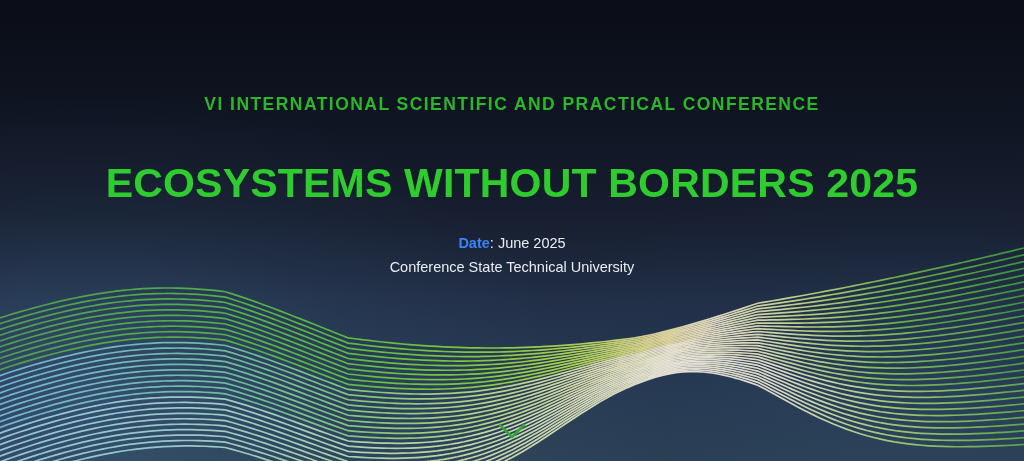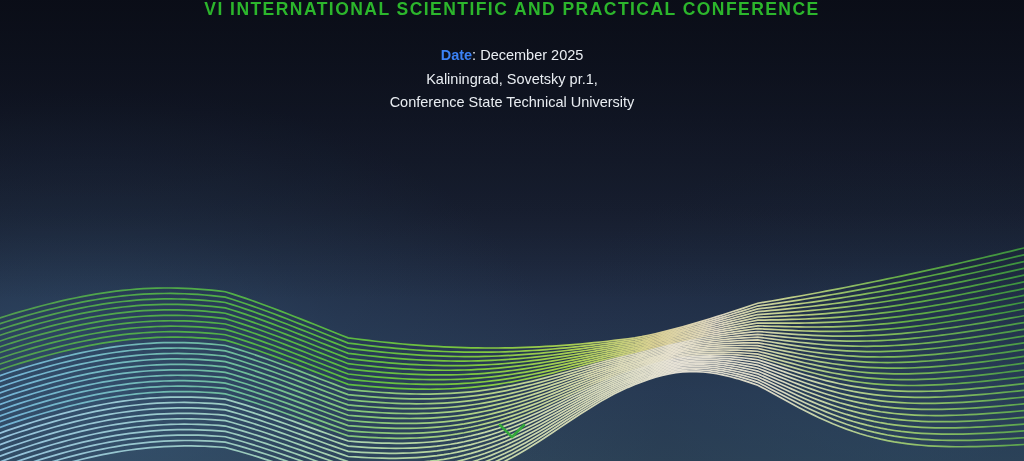--- a/index.html
+++ b/index.html
@@ -77,21 +77,22 @@
   
   .hero-text {
     position: absolute;
     left: 0;
     right: 0;
     top: 0;
     text-align: center;
     z-index: 5;
   }
   .eyebrow {
-    margin: 0;
+    margin: 13px;
+    padding-top: 82px;
     font-size: 17.5px;
     font-weight: bold;
     letter-spacing: 1.45px;
     color: #2cb62c;
     text-transform: uppercase;
     line-height: 1.1;
     font-family: "Liberation Sans", sans-serif;
   }
   .main-title {
     margin: 0;
@@ -213,23 +214,23 @@
         <path d="M0.00,461.97 L6.83,459.40 L13.65,456.99 L20.48,454.67 L27.31,452.40 L34.13,450.20 L40.96,448.07 L47.79,446.00 L54.61,444.00 L61.44,442.08 L68.27,440.24 L75.09,438.48 L81.92,436.81 L88.75,435.23 L95.57,433.75 L102.40,432.37 L109.23,431.09 L116.05,429.91 L122.88,428.84 L129.71,427.88 L136.53,427.02 L143.36,426.28 L150.19,425.66 L157.01,425.14 L163.84,424.74 L170.67,424.45 L177.49,424.27 L184.32,424.20 L191.15,424.25 L197.97,424.40 L204.80,424.65 L211.63,425.01 L218.45,425.47 L225.28,426.03 L232.11,427.89 L238.93,429.83 L245.76,431.86 L252.59,433.96 L259.41,436.13 L266.24,438.36 L273.07,440.65 L279.89,442.97 L286.72,445.34 L293.55,447.74 L300.37,450.15 L307.20,452.58 L314.03,455.00 L320.85,457.42 L327.68,459.82 L334.51,462.19 L341.33,464.52 L348.16,466.79 L354.99,467.25 L361.81,467.64 L368.64,467.95 L375.47,468.18 L382.29,468.32 L389.12,468.36 L395.95,468.29 L402.77,468.10 L409.60,467.79 L416.43,467.35 L423.25,466.76 L430.08,466.01 L436.91,465.10 L443.73,464.02 L450.56,462.75 L457.39,461.30 L464.21,459.65 L471.04,457.80 L477.87,455.74 L484.69,453.47 L491.52,450.99 L498.35,448.31 L505.17,445.42 L512.00,442.33 L518.83,439.05 L525.65,435.59 L532.48,431.98 L539.31,428.21 L546.13,424.33 L552.96,420.34 L559.79,416.29 L566.61,412.25 L573.44,408.28 L580.27,404.37 L587.09,400.53 L593.92,396.79 L600.75,393.18 L607.57,389.73 L614.40,386.47 L621.23,383.44 L628.05,380.65 L634.88,378.14 L641.71,375.63 L648.53,373.28 L655.36,371.18 L662.19,369.35 L669.01,367.82 L675.84,366.61 L682.67,365.72 L689.49,365.15 L696.32,364.89 L703.15,364.94 L709.97,365.27 L716.80,365.88 L723.63,366.74 L730.45,367.82 L737.28,369.11 L744.11,370.57 L750.93,372.16 L757.76,373.88 L764.59,376.88 L771.41,379.93 L778.24,383.00 L785.07,386.07 L791.89,389.10 L798.72,392.07 L805.55,394.95 L812.37,397.73 L819.20,400.39 L826.03,402.91 L832.85,405.28 L839.68,407.49 L846.51,409.54 L853.33,411.42 L860.16,413.13 L866.99,414.67 L873.81,416.03 L880.64,417.24 L887.47,418.28 L894.29,419.16 L901.12,419.90 L907.95,420.50 L914.77,420.97 L921.60,421.32 L928.43,421.55 L935.25,421.68 L942.08,421.72 L948.91,421.67 L955.73,421.54 L962.56,421.34 L969.39,421.07 L976.21,420.75 L983.04,420.38 L989.87,419.97 L996.69,419.52 L1003.52,419.03 L1010.35,418.52 L1017.17,417.97 L1024.00,417.41" stroke="url(#waveGradC)" stroke-width="1.7" fill="none" opacity="0.898"></path>
         <path d="M0.00,467.72 L6.83,465.14 L13.65,462.73 L20.48,460.39 L27.31,458.11 L34.13,455.90 L40.96,453.75 L47.79,451.67 L54.61,449.66 L61.44,447.73 L68.27,445.87 L75.09,444.10 L81.92,442.42 L88.75,440.83 L95.57,439.34 L102.40,437.94 L109.23,436.65 L116.05,435.46 L122.88,434.37 L129.71,433.40 L136.53,432.54 L143.36,431.79 L150.19,431.15 L157.01,430.62 L163.84,430.21 L170.67,429.91 L177.49,429.72 L184.32,429.64 L191.15,429.67 L197.97,429.81 L204.80,430.06 L211.63,430.40 L218.45,430.85 L225.28,431.40 L232.11,433.25 L238.93,435.18 L245.76,437.20 L252.59,439.29 L259.41,441.45 L266.24,443.67 L273.07,445.94 L279.89,448.26 L286.72,450.61 L293.55,453.00 L300.37,455.40 L307.20,457.82 L314.03,460.23 L320.85,462.64 L327.68,465.02 L334.51,467.38 L341.33,469.69 L348.16,471.95 L354.99,472.39 L361.81,472.76 L368.64,473.05 L375.47,473.26 L382.29,473.37 L389.12,473.38 L395.95,473.29 L402.77,473.07 L409.60,472.72 L416.43,472.24 L423.25,471.60 L430.08,470.81 L436.91,469.85 L443.73,468.70 L450.56,467.38 L457.39,465.85 L464.21,464.13 L471.04,462.20 L477.87,460.05 L484.69,457.69 L491.52,455.11 L498.35,452.32 L505.17,449.32 L512.00,446.11 L518.83,442.71 L525.65,439.12 L532.48,435.37 L539.31,431.47 L546.13,427.44 L552.96,423.32 L559.79,419.12 L566.61,414.93 L573.44,410.83 L580.27,406.78 L587.09,402.82 L593.92,398.95 L600.75,395.23 L607.57,391.67 L614.40,388.31 L621.23,385.19 L628.05,382.33 L634.88,379.75 L641.71,377.19 L648.53,374.80 L655.36,372.67 L662.19,370.84 L669.01,369.32 L675.84,368.13 L682.67,367.28 L689.49,366.76 L696.32,366.57 L703.15,366.70 L709.97,367.13 L716.80,367.85 L723.63,368.83 L730.45,370.05 L737.28,371.47 L744.11,373.08 L750.93,374.83 L757.76,376.70 L764.59,379.87 L771.41,383.09 L778.24,386.33 L785.07,389.57 L791.89,392.76 L798.72,395.90 L805.55,398.95 L812.37,401.89 L819.20,404.70 L826.03,407.38 L832.85,409.90 L839.68,412.25 L846.51,414.44 L853.33,416.44 L860.16,418.27 L866.99,419.93 L873.81,421.40 L880.64,422.71 L887.47,423.85 L894.29,424.83 L901.12,425.66 L907.95,426.34 L914.77,426.88 L921.60,427.31 L928.43,427.61 L935.25,427.80 L942.08,427.90 L948.91,427.91 L955.73,427.84 L962.56,427.69 L969.39,427.48 L976.21,427.21 L983.04,426.89 L989.87,426.52 L996.69,426.12 L1003.52,425.68 L1010.35,425.20 L1017.17,424.71 L1024.00,424.19" stroke="url(#waveGradC)" stroke-width="1.7" fill="none" opacity="0.896"></path>
         <path d="M0.00,473.48 L6.83,470.89 L13.65,468.46 L20.48,466.11 L27.31,463.82 L34.13,461.59 L40.96,459.43 L47.79,457.34 L54.61,455.32 L61.44,453.37 L68.27,451.50 L75.09,449.72 L81.92,448.03 L88.75,446.43 L95.57,444.92 L102.40,443.51 L109.23,442.21 L116.05,441.01 L122.88,439.91 L129.71,438.93 L136.53,438.05 L143.36,437.29 L150.19,436.64 L157.01,436.10 L163.84,435.68 L170.67,435.36 L177.49,435.16 L184.32,435.07 L191.15,435.10 L197.97,435.22 L204.80,435.46 L211.63,435.80 L218.45,436.23 L225.28,436.77 L232.11,438.61 L238.93,440.53 L245.76,442.54 L252.59,444.62 L259.41,446.77 L266.24,448.97 L273.07,451.24 L279.89,453.54 L286.72,455.89 L293.55,458.26 L300.37,460.65 L307.20,463.06 L314.03,465.46 L320.85,467.85 L327.68,470.22 L334.51,472.56 L341.33,474.86 L348.16,477.10 L354.99,477.53 L361.81,477.88 L368.64,478.15 L375.47,478.34 L382.29,478.43 L389.12,478.41 L395.95,478.28 L402.77,478.03 L409.60,477.65 L416.43,477.13 L423.25,476.45 L430.08,475.61 L436.91,474.59 L443.73,473.39 L450.56,472.00 L457.39,470.41 L464.21,468.61 L471.04,466.60 L477.87,464.36 L484.69,461.91 L491.52,459.23 L498.35,456.33 L505.17,453.22 L512.00,449.89 L518.83,446.37 L525.65,442.65 L532.48,438.76 L539.31,434.73 L546.13,430.56 L552.96,426.29 L559.79,421.95 L566.61,417.62 L573.44,413.38 L580.27,409.20 L587.09,405.10 L593.92,401.12 L600.75,397.27 L607.57,393.61 L614.40,390.15 L621.23,386.94 L628.05,384.00 L634.88,381.36 L641.71,378.75 L648.53,376.32 L655.36,374.17 L662.19,372.33 L669.01,370.82 L675.84,369.66 L682.67,368.84 L689.49,368.38 L696.32,368.25 L703.15,368.47 L709.97,368.99 L716.80,369.82 L723.63,370.92 L730.45,372.27 L737.28,373.83 L744.11,375.59 L750.93,377.49 L757.76,379.53 L764.59,382.86 L771.41,386.25 L778.24,389.66 L785.07,393.06 L791.89,396.43 L798.72,399.73 L805.55,402.95 L812.37,406.05 L819.20,409.02 L826.03,411.85 L832.85,414.51 L839.68,417.01 L846.51,419.33 L853.33,421.46 L860.16,423.42 L866.99,425.19 L873.81,426.78 L880.64,428.19 L887.47,429.42 L894.29,430.49 L901.12,431.41 L907.95,432.17 L914.77,432.80 L921.60,433.29 L928.43,433.66 L935.25,433.93 L942.08,434.09 L948.91,434.15 L955.73,434.14 L962.56,434.04 L969.39,433.89 L976.21,433.67 L983.04,433.39 L989.87,433.08 L996.69,432.72 L1003.52,432.32 L1010.35,431.89 L1017.17,431.44 L1024.00,430.96" stroke="url(#waveGradC)" stroke-width="1.7" fill="none" opacity="0.894"></path>
         <path d="M0.00,479.24 L6.83,476.63 L13.65,474.19 L20.48,471.83 L27.31,469.53 L34.13,467.29 L40.96,465.12 L47.79,463.01 L54.61,460.97 L61.44,459.02 L68.27,457.14 L75.09,455.34 L81.92,453.64 L88.75,452.02 L95.57,450.50 L102.40,449.09 L109.23,447.77 L116.05,446.56 L122.88,445.45 L129.71,444.45 L136.53,443.57 L143.36,442.79 L150.19,442.13 L157.01,441.58 L163.84,441.14 L170.67,440.82 L177.49,440.61 L184.32,440.51 L191.15,440.52 L197.97,440.64 L204.80,440.86 L211.63,441.19 L218.45,441.62 L225.28,442.14 L232.11,443.97 L238.93,445.88 L245.76,447.87 L252.59,449.94 L259.41,452.08 L266.24,454.28 L273.07,456.53 L279.89,458.83 L286.72,461.16 L293.55,463.52 L300.37,465.90 L307.20,468.30 L314.03,470.69 L320.85,473.06 L327.68,475.42 L334.51,477.75 L341.33,480.03 L348.16,482.26 L354.99,482.67 L361.81,483.00 L368.64,483.25 L375.47,483.41 L382.29,483.48 L389.12,483.44 L395.95,483.28 L402.77,483.00 L409.60,482.58 L416.43,482.02 L423.25,481.29 L430.08,480.40 L436.91,479.34 L443.73,478.08 L450.56,476.63 L457.39,474.97 L464.21,473.09 L471.04,471.00 L477.87,468.68 L484.69,466.13 L491.52,463.35 L498.35,460.35 L505.17,457.12 L512.00,453.67 L518.83,450.02 L525.65,446.18 L532.48,442.16 L539.31,437.98 L546.13,433.67 L552.96,429.26 L559.79,424.77 L566.61,420.30 L573.44,415.93 L580.27,411.61 L587.09,407.39 L593.92,403.28 L600.75,399.32 L607.57,395.55 L614.40,392.00 L621.23,388.69 L628.05,385.68 L634.88,382.97 L641.71,380.31 L648.53,377.85 L655.36,375.67 L662.19,373.82 L669.01,372.32 L675.84,371.18 L682.67,370.40 L689.49,369.99 L696.32,369.94 L703.15,370.23 L709.97,370.86 L716.80,371.79 L723.63,373.01 L730.45,374.49 L737.28,376.19 L744.11,378.10 L750.93,380.16 L757.76,382.35 L764.59,385.85 L771.41,389.40 L778.24,392.99 L785.07,396.56 L791.89,400.10 L798.72,403.57 L805.55,406.94 L812.37,410.21 L819.20,413.34 L826.03,416.31 L832.85,419.13 L839.68,421.76 L846.51,424.22 L853.33,426.49 L860.16,428.56 L866.99,430.45 L873.81,432.15 L880.64,433.66 L887.47,435.00 L894.29,436.16 L901.12,437.16 L907.95,438.01 L914.77,438.71 L921.60,439.28 L928.43,439.72 L935.25,440.05 L942.08,440.27 L948.91,440.40 L955.73,440.44 L962.56,440.40 L969.39,440.29 L976.21,440.12 L983.04,439.90 L989.87,439.63 L996.69,439.31 L1003.52,438.96 L1010.35,438.58 L1017.17,438.17 L1024.00,437.74" stroke="url(#waveGradC)" stroke-width="1.7" fill="none" opacity="0.892"></path>
         <path d="M0.00,485.00 L6.83,482.38 L13.65,479.93 L20.48,477.55 L27.31,475.24 L34.13,472.98 L40.96,470.80 L47.79,468.68 L54.61,466.63 L61.44,464.66 L68.27,462.77 L75.09,460.96 L81.92,459.25 L88.75,457.62 L95.57,456.09 L102.40,454.66 L109.23,453.33 L116.05,452.10 L122.88,450.99 L129.71,449.98 L136.53,449.08 L143.36,448.29 L150.19,447.62 L157.01,447.06 L163.84,446.61 L170.67,446.28 L177.49,446.06 L184.32,445.95 L191.15,445.94 L197.97,446.05 L204.80,446.26 L211.63,446.58 L218.45,447.00 L225.28,447.51 L232.11,449.33 L238.93,451.23 L245.76,453.21 L252.59,455.27 L259.41,457.40 L266.24,459.59 L273.07,461.83 L279.89,464.11 L286.72,466.44 L293.55,468.79 L300.37,471.16 L307.20,473.53 L314.03,475.91 L320.85,478.28 L327.68,480.62 L334.51,482.94 L341.33,485.21 L348.16,487.42 L354.99,487.81 L361.81,488.12 L368.64,488.35 L375.47,488.49 L382.29,488.53 L389.12,488.46 L395.95,488.28 L402.77,487.96 L409.60,487.51 L416.43,486.91 L423.25,486.14 L430.08,485.20 L436.91,484.08 L443.73,482.77 L450.56,481.25 L457.39,479.52 L464.21,477.57 L471.04,475.40 L477.87,472.99 L484.69,470.35 L491.52,467.47 L498.35,464.36 L505.17,461.02 L512.00,457.46 L518.83,453.68 L525.65,449.71 L532.48,445.55 L539.31,441.24 L546.13,436.79 L552.96,432.23 L559.79,427.60 L566.61,422.99 L573.44,418.48 L580.27,414.03 L587.09,409.68 L593.92,405.44 L600.75,401.37 L607.57,397.49 L614.40,393.84 L621.23,390.45 L628.05,387.35 L634.88,384.58 L641.71,381.87 L648.53,379.37 L655.36,377.17 L662.19,375.31 L669.01,373.82 L675.84,372.70 L682.67,371.96 L689.49,371.60 L696.32,371.62 L703.15,372.00 L709.97,372.72 L716.80,373.76 L723.63,375.10 L730.45,376.71 L737.28,378.56 L744.11,380.61 L750.93,382.82 L757.76,385.18 L764.59,388.84 L771.41,392.56 L778.24,396.31 L785.07,400.06 L791.89,403.76 L798.72,407.40 L805.55,410.94 L812.37,414.37 L819.20,417.65 L826.03,420.78 L832.85,423.74 L839.68,426.52 L846.51,429.11 L853.33,431.51 L860.16,433.71 L866.99,435.71 L873.81,437.52 L880.64,439.14 L887.47,440.57 L894.29,441.83 L901.12,442.92 L907.95,443.85 L914.77,444.63 L921.60,445.27 L928.43,445.78 L935.25,446.17 L942.08,446.45 L948.91,446.64 L955.73,446.74 L962.56,446.75 L969.39,446.70 L976.21,446.58 L983.04,446.40 L989.87,446.18 L996.69,445.91 L1003.52,445.61 L1010.35,445.27 L1017.17,444.90 L1024.00,444.51" stroke="url(#waveGradC)" stroke-width="1.7" fill="none" opacity="0.890"></path>
       </g>
   </svg>
 
   <div class="hero-text">
     <div class="eyebrow">VI International Scientific and Practical Conference</div>
+    <h1 class="main-title">Ecosystems Without Borders 2025</h1>
     <div class="details">
-      <span class="details-line"><span class="lbl">Date</span><span>: </span><span>December 2025</span></span>
-      <span class="details-line">Kaliningrad, Sovetsky pr.1,</span>
+      <span class="details-line"><span class="lbl">Date</span><span>: </span><span>June 2025</span></span>
       <span class="details-line">Conference State Technical University</span>
     </div>
   </div>
 
   <div class="scroll-indicator">
     <svg width="40" height="26" viewBox="0 0 40 26">
       <polyline id="chevron-path" points="8,7 20,19 32,7" fill="none" stroke="#33a83a" stroke-width="2.6" stroke-linecap="round" stroke-linejoin="round"></polyline>
     </svg>
   </div>
 

